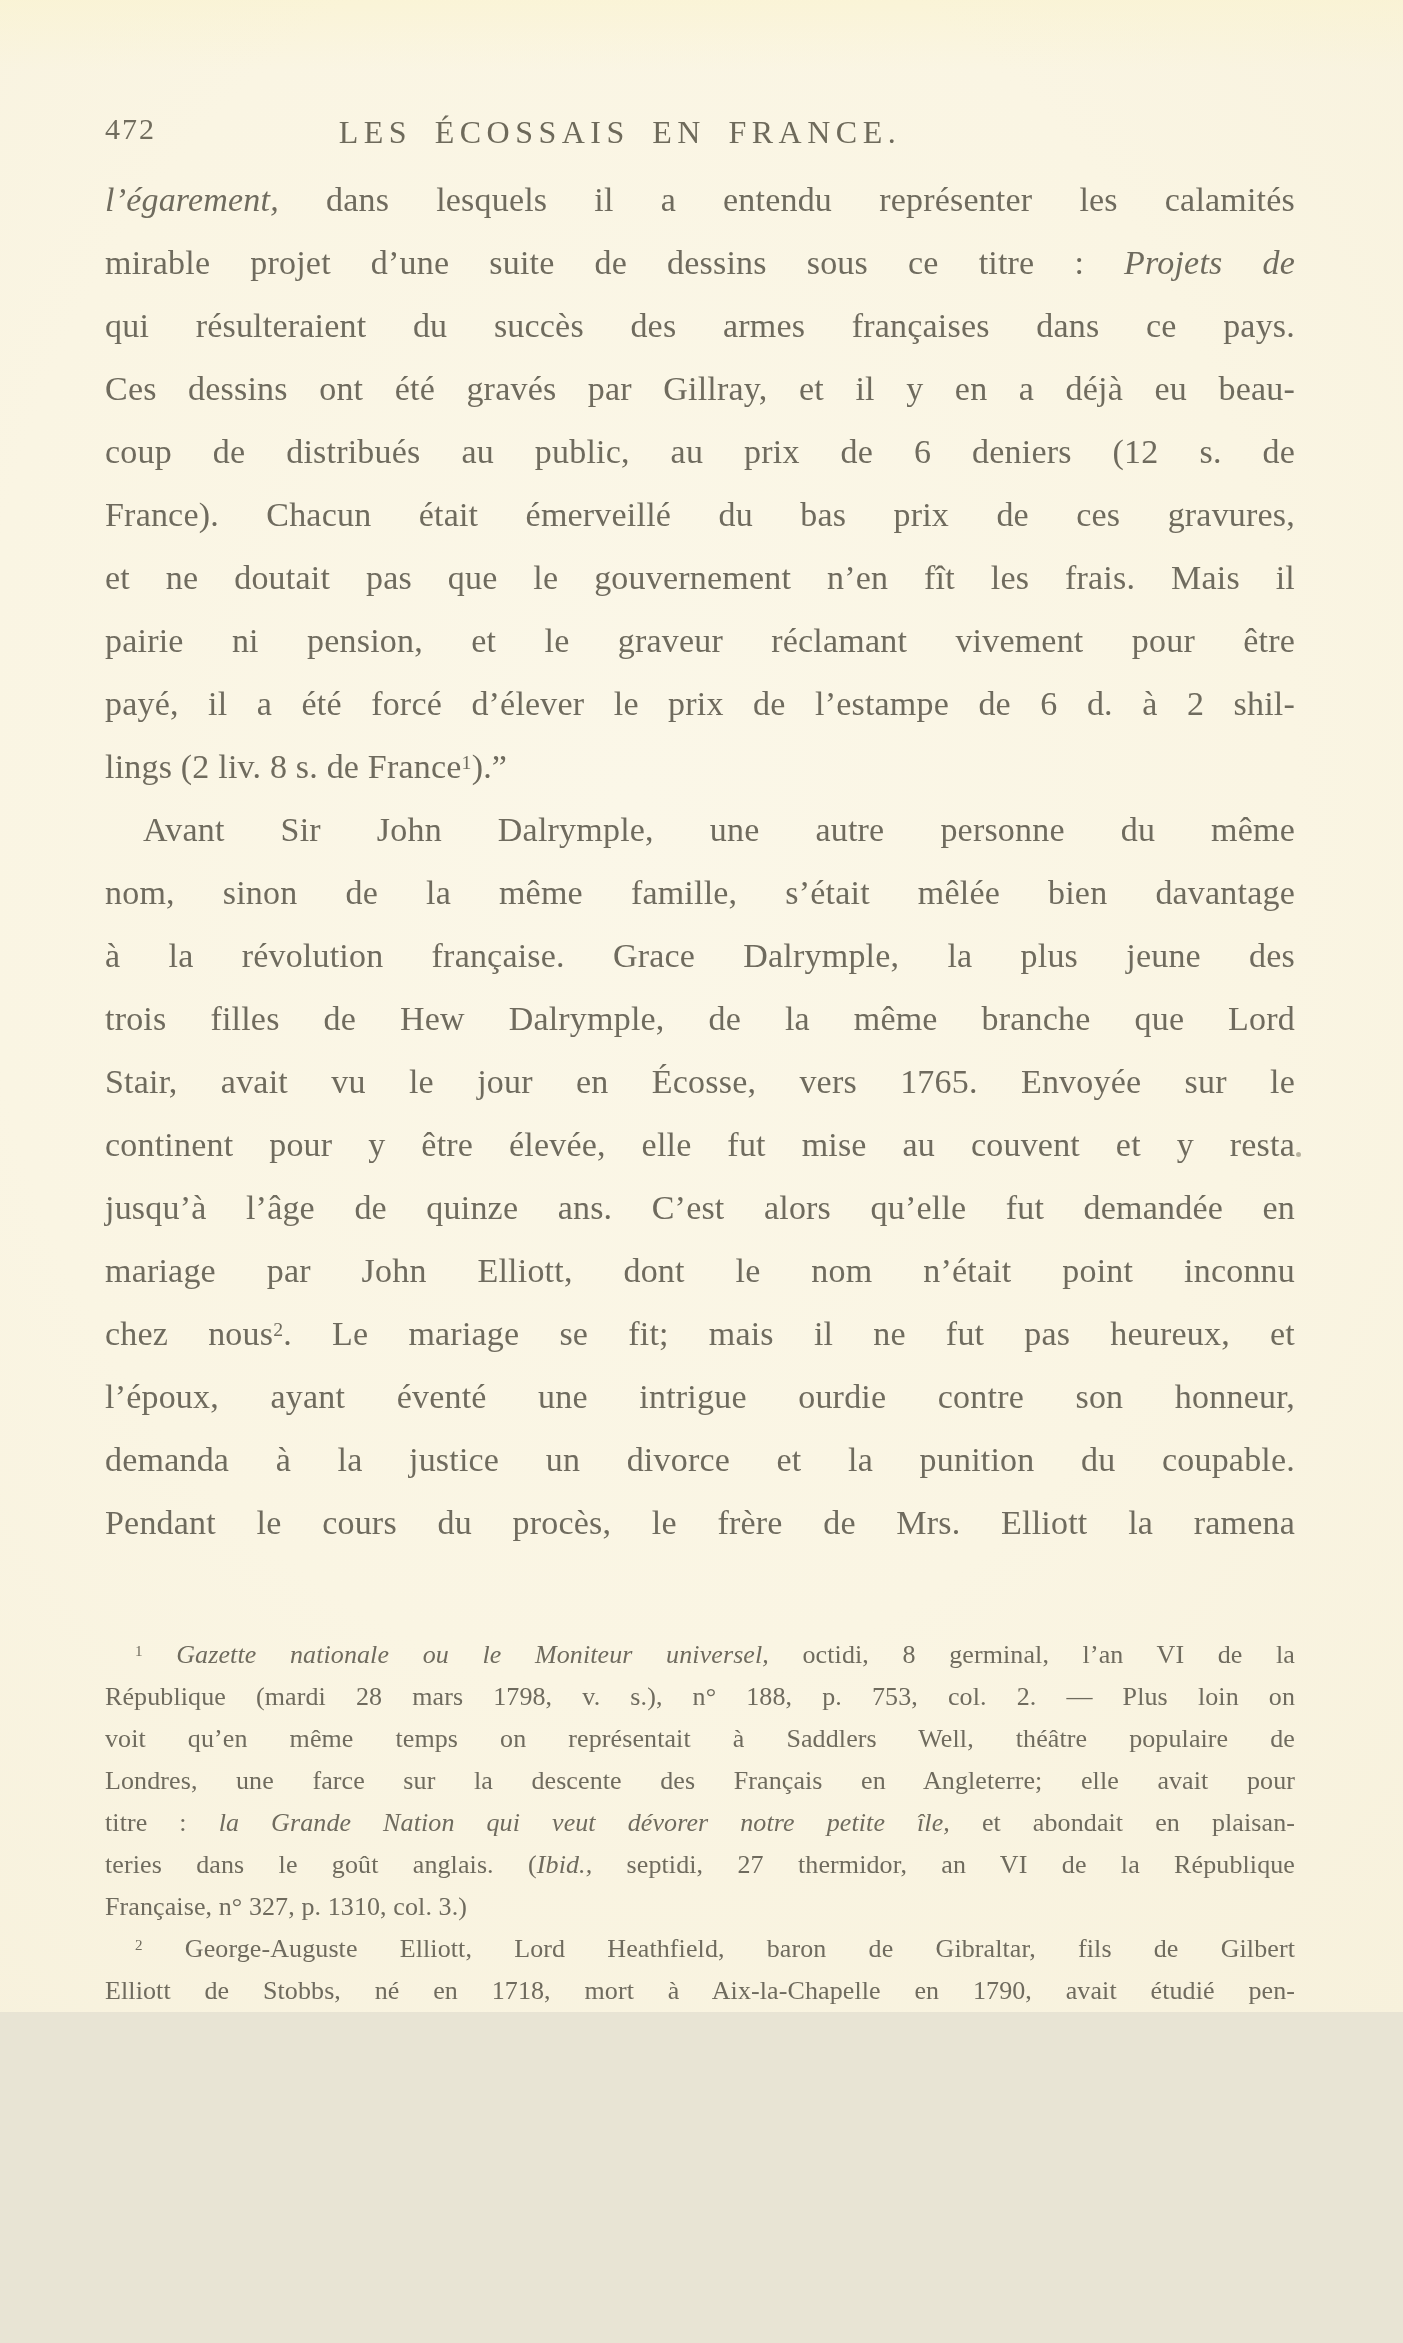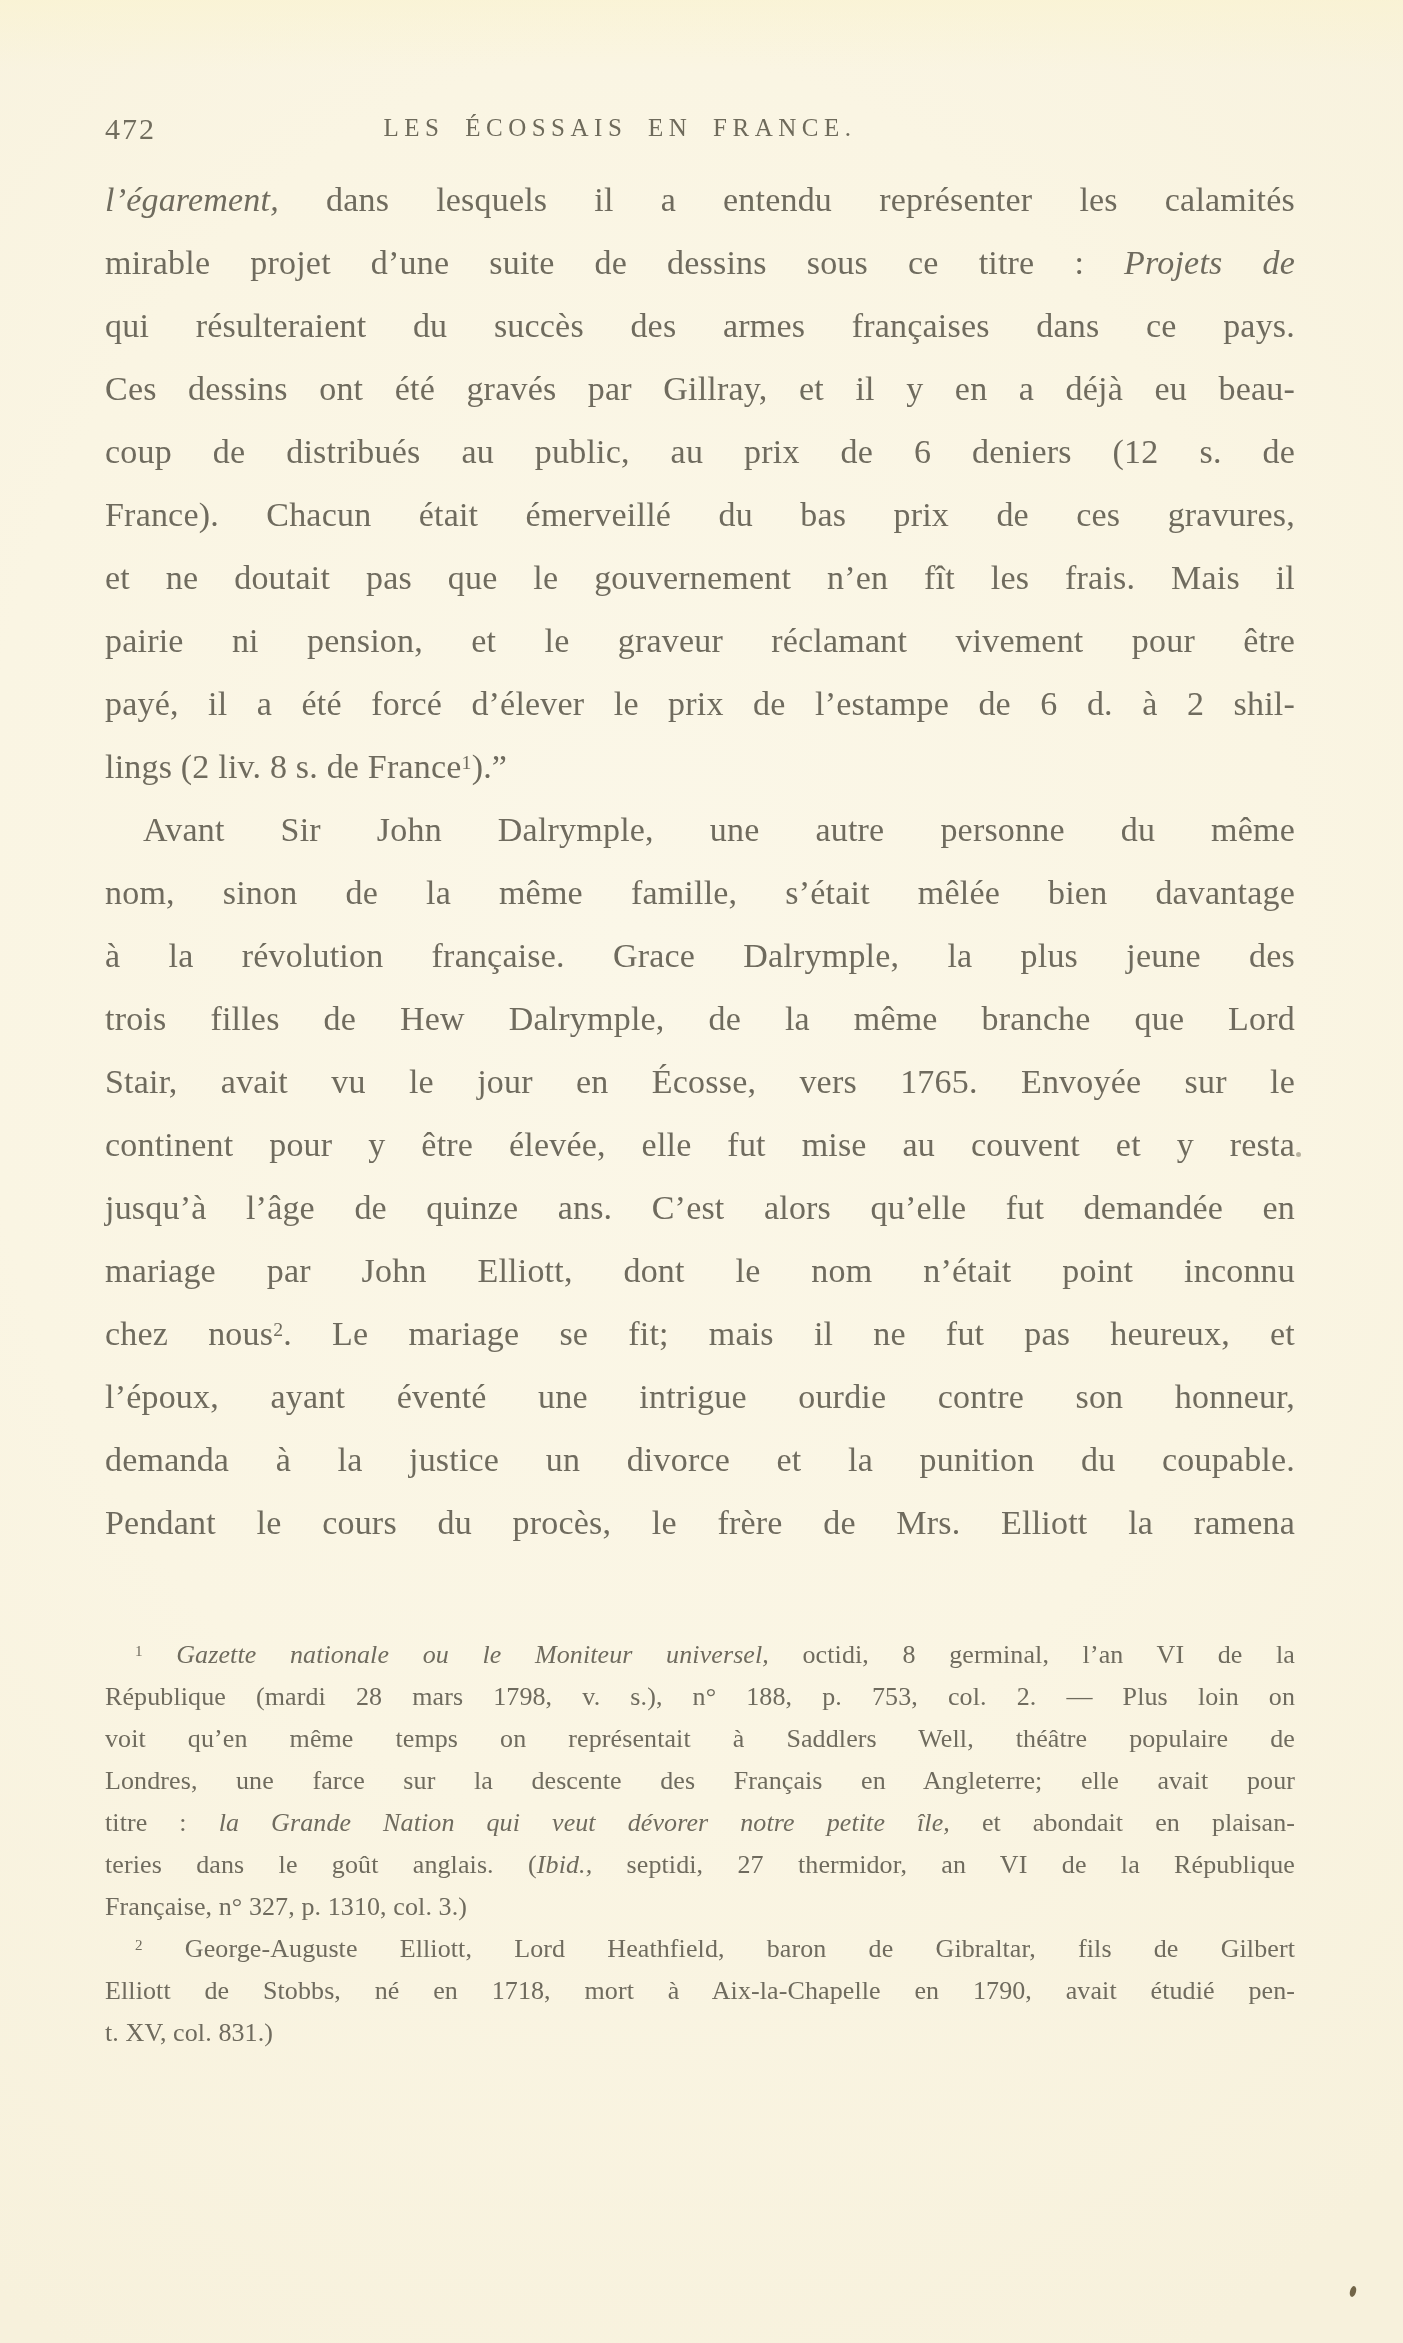--- a/index.html
+++ b/index.html
@@ -1,35 +1,35 @@
 <!DOCTYPE html>
 <html><head>
 <meta charset="utf-8">
 <style>
   html,body { margin:0; padding:0; background:#e8e4d4; }
   .page {
     position:relative;
-    width:1403px; height:2343px;
+    width:1403px; height:2012px;
     margin:0 auto;
     background:
       linear-gradient(180deg, rgba(250,243,205,.55) 0px, rgba(250,243,205,0) 70px),
       radial-gradient(ellipse 1200px 1600px at 45% 40%, #fbf7e8 0%, #faf5e3 55%, #f7f1dc 100%);
     overflow:hidden;
     font-family:"Liberation Serif", "DejaVu Serif", serif;
     color:#6f6b5e;
   }
   .header { position:absolute; top:108px; left:105px; right:108px; height:44px; }
   .pagenum {
     position:absolute; left:0; top:4px;
     font-size:30px; letter-spacing:2px; color:#716d5e;
   }
   .runtitle {
     position:absolute; left:0; right:0; top:6px;
     text-align:center; transform:translateX(-80px);
-    font-size:25px; letter-spacing:5.5px; word-spacing:9px;
+    font-size:32px; letter-spacing:5.5px; word-spacing:9px;
     color:#6e6a5b; white-space:nowrap;
   }
   .body {
     position:absolute; left:105px; top:168px; width:1190px;
     font-size:34px; letter-spacing:.2px;
   }
   .tline {
     height:63px; line-height:63px;
     text-align:justify; text-align-last:justify;
   }

